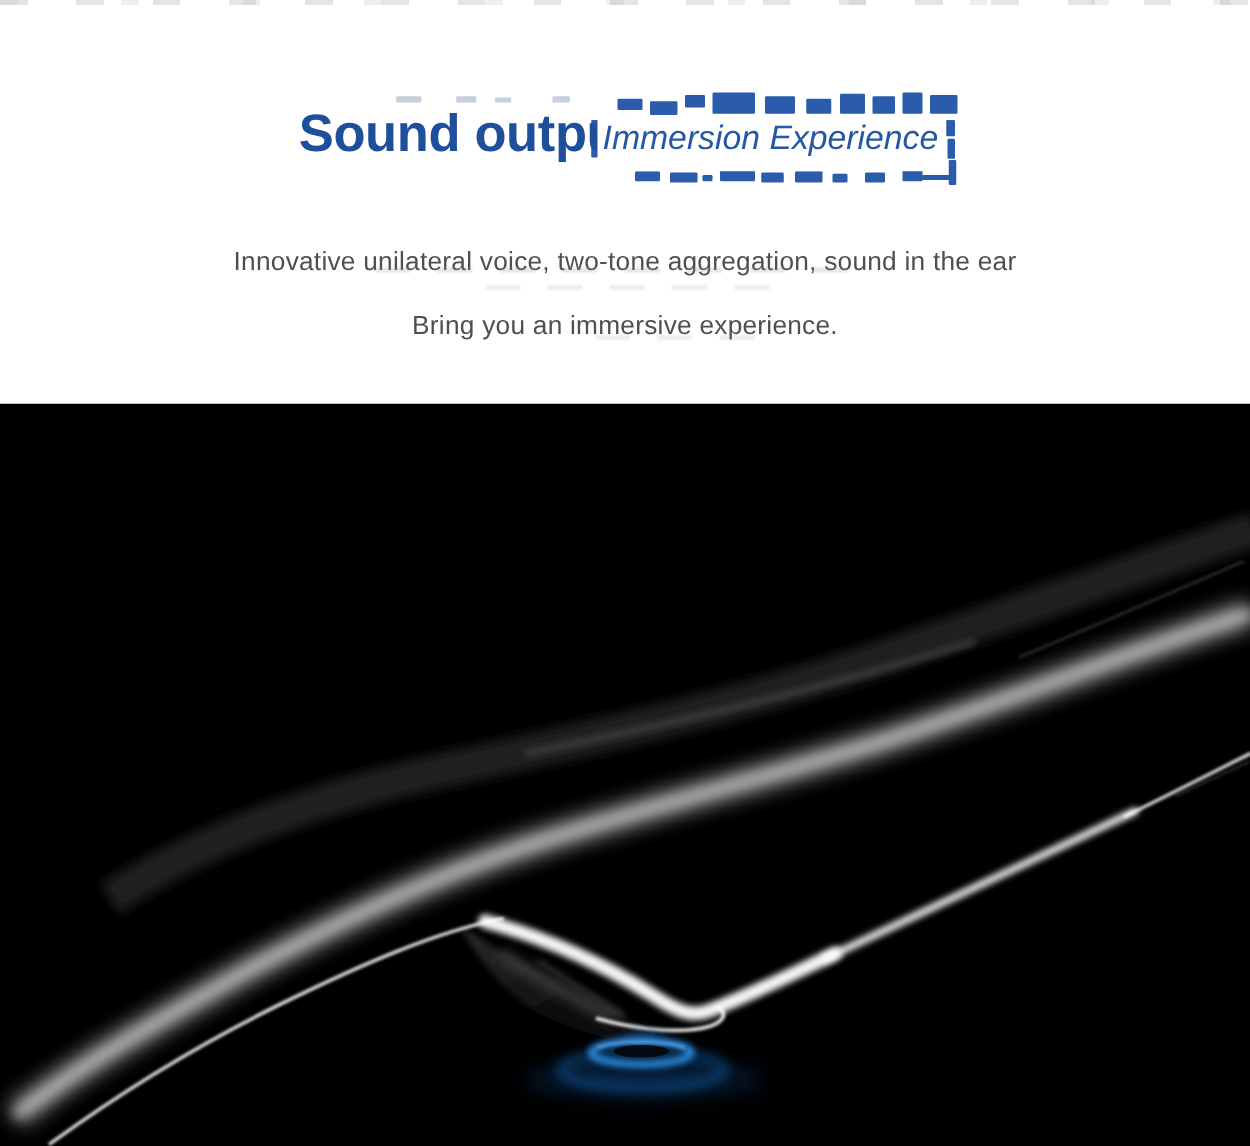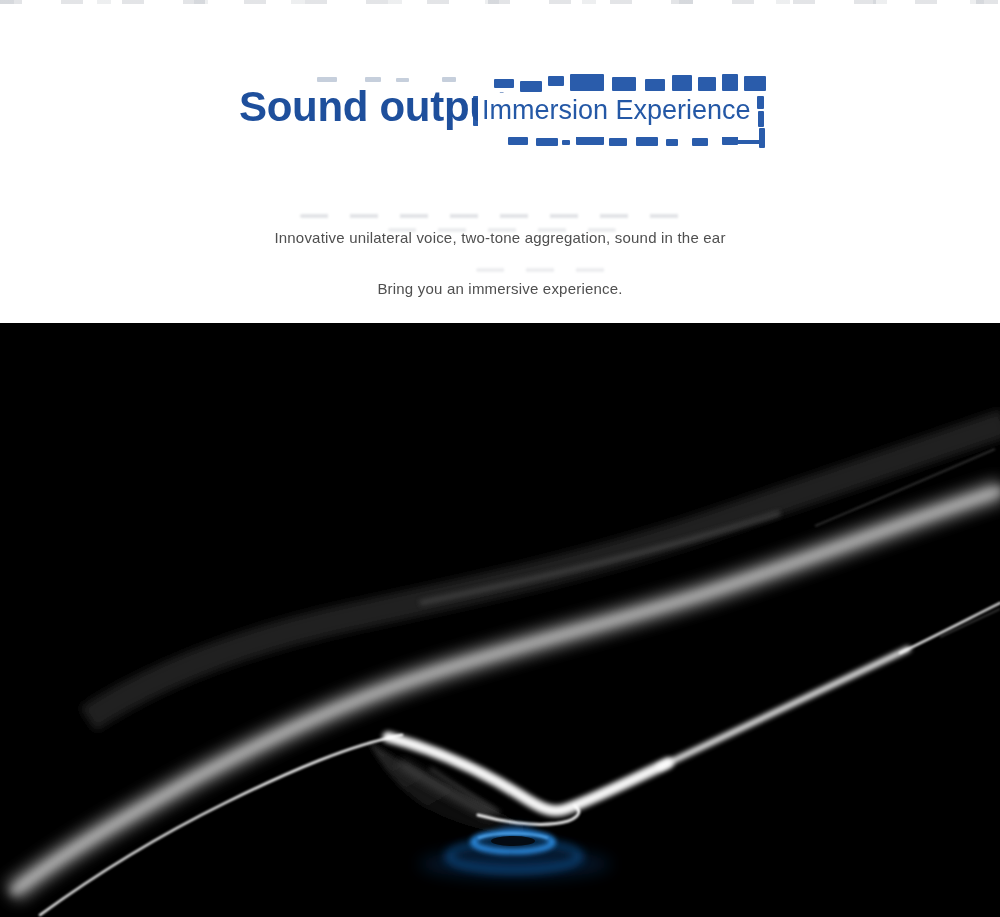--- a/index.html
+++ b/index.html
@@ -25,38 +25,38 @@
     opacity:.8;
   }
   .header{position:absolute;left:0;top:0;width:1000px;height:170px;}
   .page-title{
     position:absolute;left:239px;top:86px;
     font-size:42px;line-height:1;letter-spacing:-.3px;
     color:var(--title-color);white-space:nowrap;z-index:2;
   }
   .overlay-box{
     position:absolute;left:478px;top:93px;width:278px;height:44px;
-    background:#ffffff;z-index:2;
+    background:#ffffff;z-index:2;font-style:italic;
   }
   .overlay-label{
     display:block;padding:4px 0 0 4px;
     font-size:27px;line-height:1;letter-spacing:0;
     color:var(--overlay-color);white-space:nowrap;
   }
   .ghost-frag{position:absolute;background:var(--ghost-color);border-radius:1px;z-index:1;}
   .ghost-frag.gray{background:#c6cfdc;}
   
   .ghost-row{
     position:absolute;height:4px;border-radius:2px;
     background:repeating-linear-gradient(90deg, rgba(140,146,158,.55) 0 28px, transparent 28px 50px);
     filter:blur(1px);
   }
   .desc{
     position:absolute;left:0;width:1000px;text-align:center;
-    font-size:15px;line-height:1.2;color:var(--desc-color);letter-spacing:.2px;margin-top:32px;
+    font-size:21px;line-height:1.2;color:var(--desc-color);letter-spacing:.2px;
   }
   .hero{
     position:absolute;left:0;top:323px;width:1000px;height:594px;
     background:var(--hero-bg);
   }
   .hero svg{display:block;width:1000px;height:594px;}
 </style>
 </head>
 <body>
 

